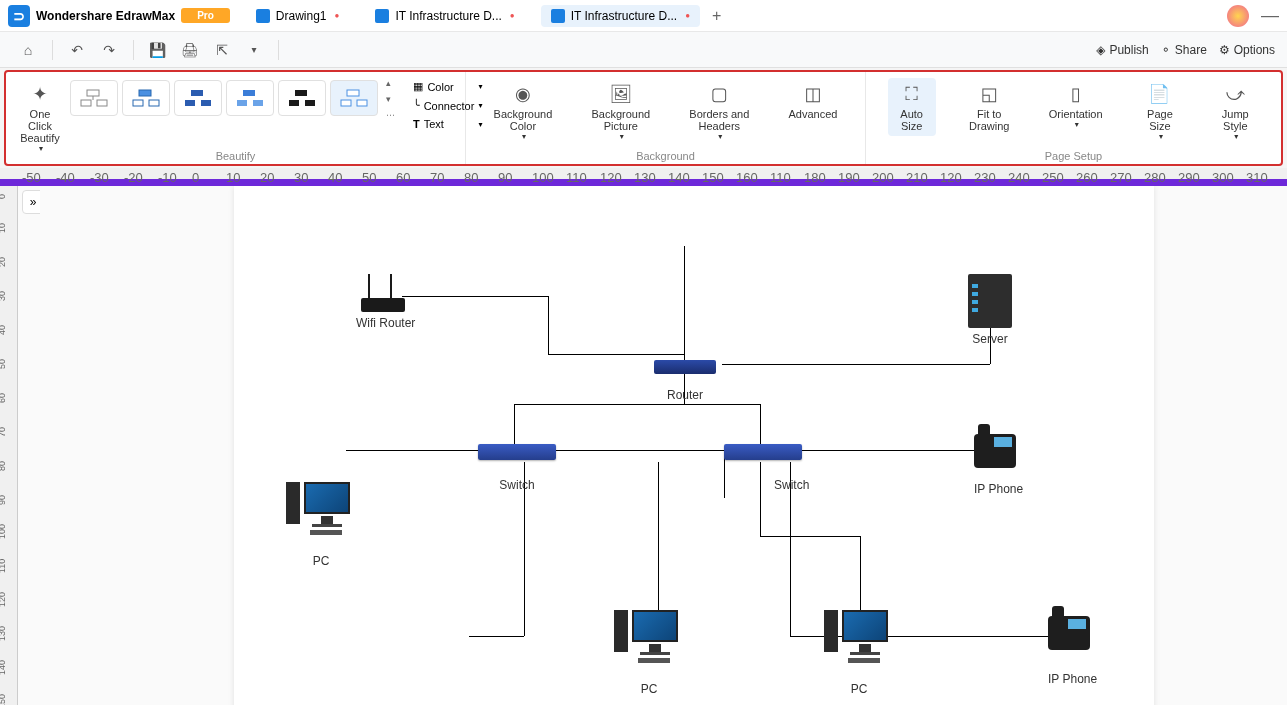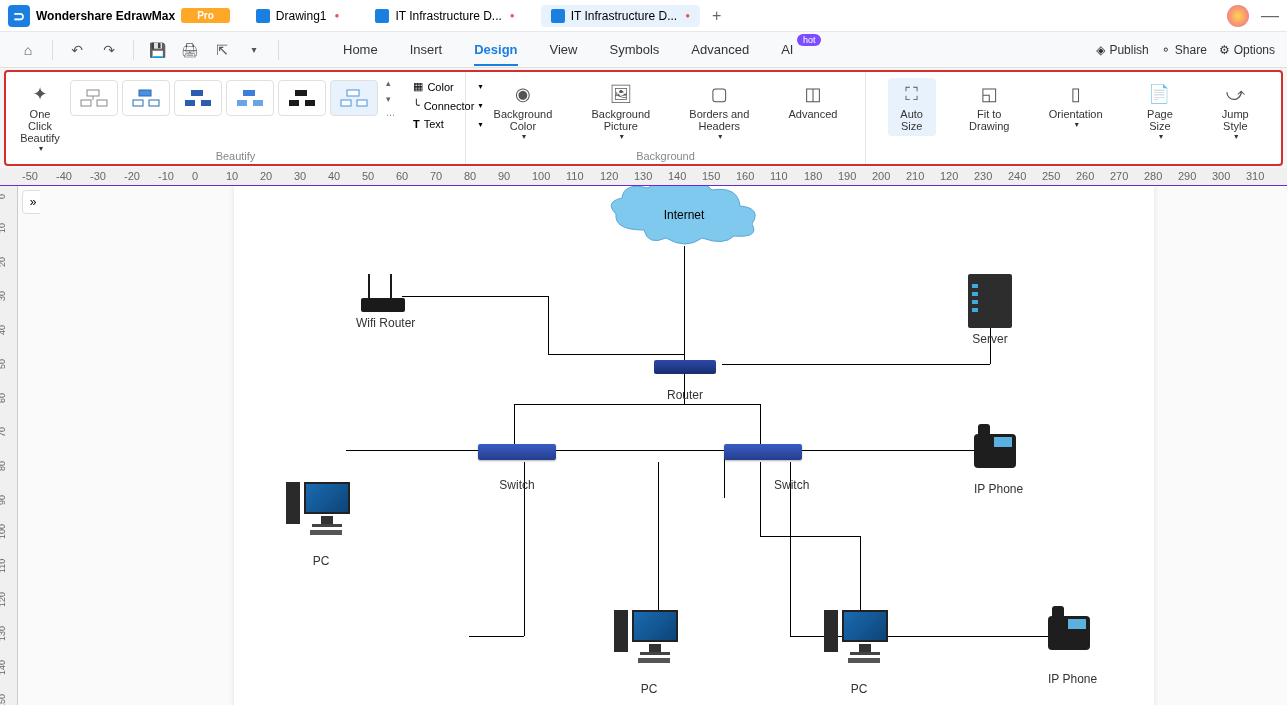--- a/index.html
+++ b/index.html
@@ -39,21 +39,21 @@
 .rbtn.selected { background: #e8f2fc; border-radius: 4px; }
 .rbtn-icon { width: 24px; height: 24px; margin-bottom: 2px; display: flex; align-items: center; justify-content: center; font-size: 18px; color: #555; }
 .rbtn .caret { font-size: 8px; margin-left: 2px; }
 .theme-box { width: 48px; height: 36px; border: 1px solid #e0e0e0; border-radius: 4px; cursor: pointer; display: flex; align-items: center; justify-content: center; margin: 2px; }
 .theme-box.selected { background: #e8f2fc; }
 .mini-list { display: flex; flex-direction: column; gap: 2px; justify-content: center; }
 .mini-item { font-size: 11px; display: flex; align-items: center; gap: 4px; padding: 2px 4px; cursor: pointer; }
 .mini-item .caret { font-size: 8px; margin-left: auto; }
 
 
-.ruler { height: 18px; background: #f0f0f0; border-bottom: 1px solid #6d28d9; position: relative; font-size: 11px; color: #666; }
+.ruler { height: 18px; background: #f0f0f0; border-bottom: 7px solid #6d28d9; position: relative; font-size: 13px; color: #666; }
 .ruler-tick { position: absolute; top: 2px; }
 
 
 .canvas-wrap { display: flex; height: calc(705px - 32px - 36px - 100px - 18px); }
 .vruler { width: 18px; background: #f0f0f0; border-right: 1px solid #ccc; position: relative; font-size: 9px; color: #666; }
 .vruler-tick { position: absolute; left: 2px; transform: rotate(-90deg); transform-origin: left; }
 .side-handle { width: 22px; background: #fff; border: 1px solid #ddd; border-radius: 4px; margin: 4px; height: 24px; display: flex; align-items: center; justify-content: center; cursor: pointer; font-size: 12px; }
 .canvas { flex: 1; background: #fafafa; position: relative; overflow: hidden; }
 .page { position: absolute; left: 194px; top: 0; width: 920px; height: 600px; background: #fff; box-shadow: 0 0 6px rgba(0,0,0,.1); }
 
@@ -116,29 +116,20 @@
   <span class="qbtn">⌂</span>
   <span class="qsep"></span>
   <span class="qbtn">↶</span>
   <span class="qbtn">↷</span>
   <span class="qsep"></span>
   <span class="qbtn">💾</span>
   <span class="qbtn">🖨</span>
   <span class="qbtn">⇱</span>
   <span class="qbtn" style="font-size:10px">▾</span>
   <span class="qsep"></span>
-  <div class="menu-tabs">
-    <div class="menu-tab">Home</div>
-    <div class="menu-tab">Insert</div>
-    <div class="menu-tab active">Design</div>
-    <div class="menu-tab">View</div>
-    <div class="menu-tab">Symbols</div>
-    <div class="menu-tab">Advanced</div>
-    <div class="menu-tab" style="padding-right:24px"><span>AI</span><span class="hot-badge">hot</span></div>
-  </div>
   <div class="quickbar-right">
     <div class="qr-item">
         <span>◈</span>
         <span>Publish</span>
       </div>
     <div class="qr-item">
         <span>⚬</span>
         <span>Share</span>
       </div>
     <div class="qr-item">
@@ -279,20 +270,21 @@
 Size</span>
           <span class="caret">▾</span>
         </div>
       <div class="rbtn">
           <span class="rbtn-icon">⤻</span>
           <span style="white-space:pre-line">Jump
 Style</span>
           <span class="caret">▾</span>
         </div>
     </div>
+    <div class="ribbon-group-label">Page Setup</div>
   </div>
 </div>
 
 <div class="ruler" id="hruler">
     <span class="ruler-tick" style="left: 22px;">-50</span>
     <span class="ruler-tick" style="left: 56px;">-40</span>
     <span class="ruler-tick" style="left: 90px;">-30</span>
     <span class="ruler-tick" style="left: 124px;">-20</span>
     <span class="ruler-tick" style="left: 158px;">-10</span>
     <span class="ruler-tick" style="left: 192px;">0</span>
@@ -371,28 +363,20 @@
       <div class="wire wire-v" style="left:290px;top:276px;height:174px"></div>
       <div class="wire wire-h" style="left:235px;top:450px;width:55px"></div>
       <div class="wire wire-v" style="left:424px;top:276px;height:160px"></div>
       <div class="wire wire-h" style="left:566px;top:264px;width:180px"></div>
       <div class="wire wire-v" style="left:526px;top:276px;height:74px"></div>
       <div class="wire wire-h" style="left:526px;top:350px;width:100px"></div>
       <div class="wire wire-v" style="left:626px;top:350px;height:86px"></div>
       <div class="wire wire-v" style="left:556px;top:276px;height:174px"></div>
       <div class="wire wire-h" style="left:556px;top:450px;width:280px"></div>
 
-      <div class="node" style="left:370px;top:-6px">
-        <div class="cloud">
-          <svg viewBox="0 0 160 70">
-              <path d="M40 50 Q10 50 12 34 Q0 22 18 18 Q20 2 44 8 Q56 -4 76 6 Q94 -6 108 10 Q134 6 136 26 Q158 28 148 44 Q156 58 130 56 Q120 66 98 58 Q82 70 62 58 Q44 66 40 50 Z" fill="#7fc8ee" stroke="#5aa8d6"></path>
-            </svg>
-          <span class="cloud-text">Internet</span>
-        </div>
-      </div>
 
       <div class="node" style="left:122px;top:90px">
         <div class="wifi">
             <div class="wifi-ant" style="left:12px"></div>
             <div class="wifi-ant" style="left:34px"></div>
             <div class="wifi-body"></div>
           </div>
         <div class="node-label">Wifi Router</div>
       </div>
 

